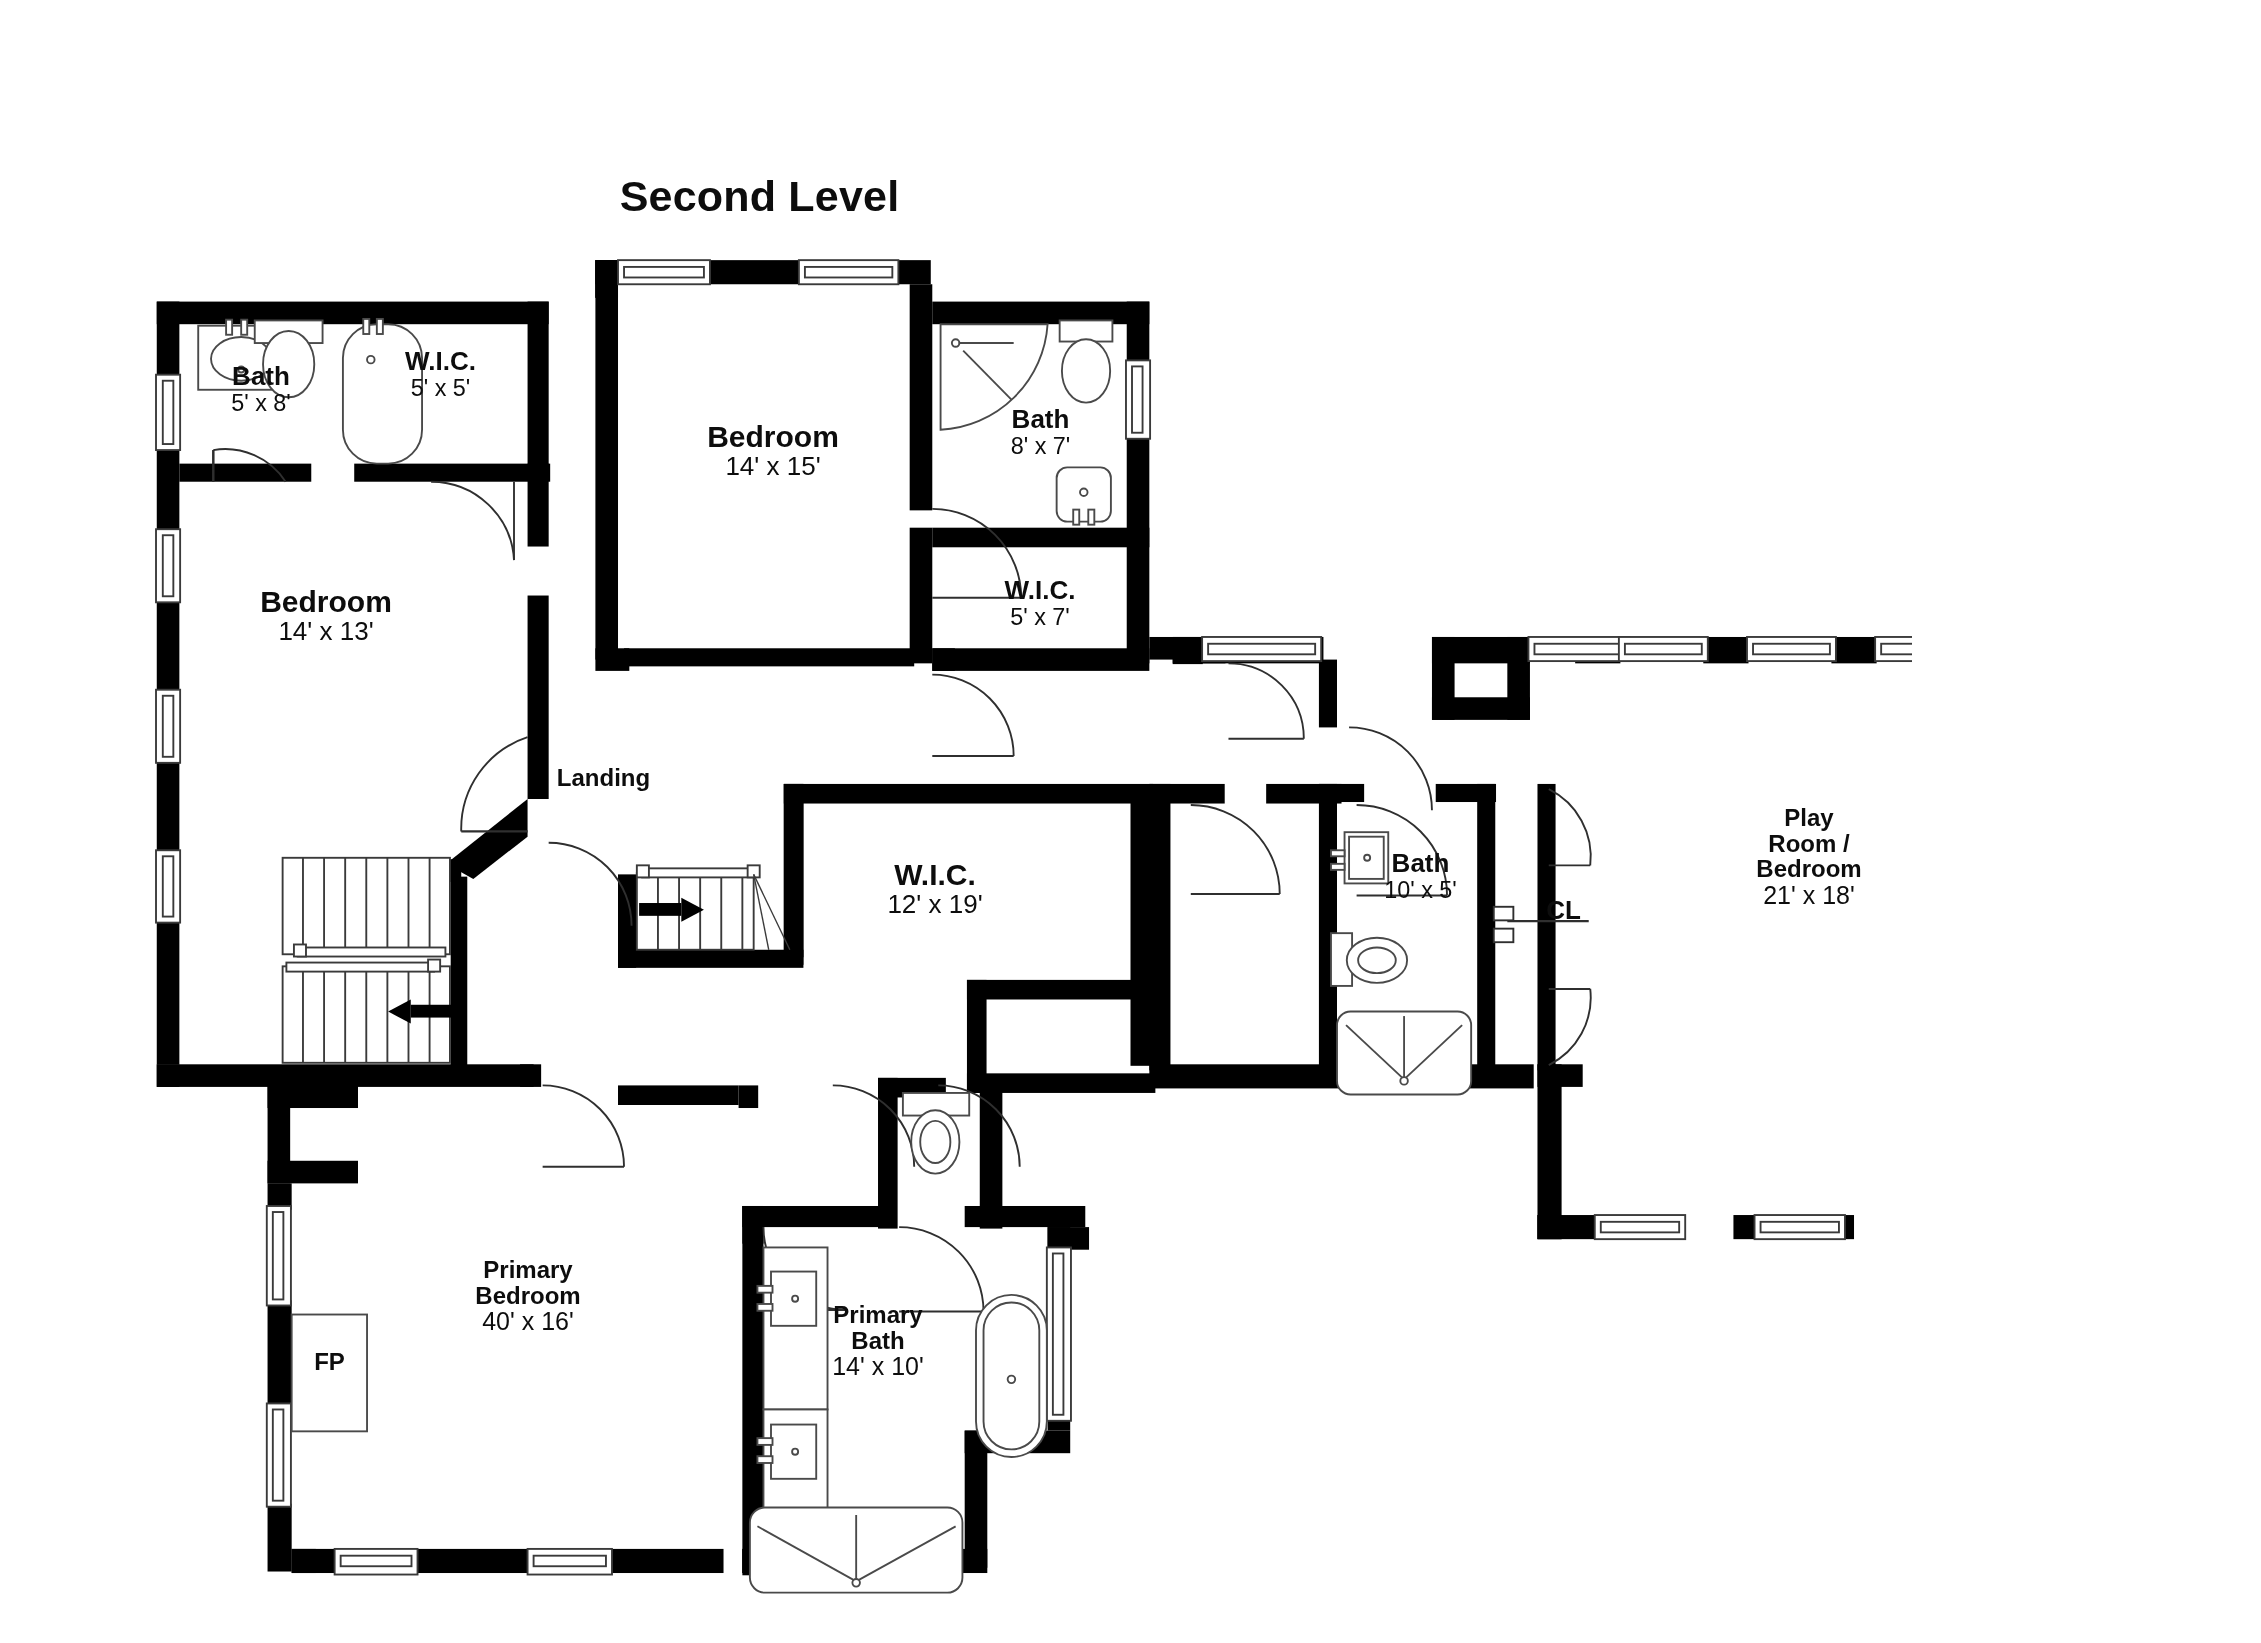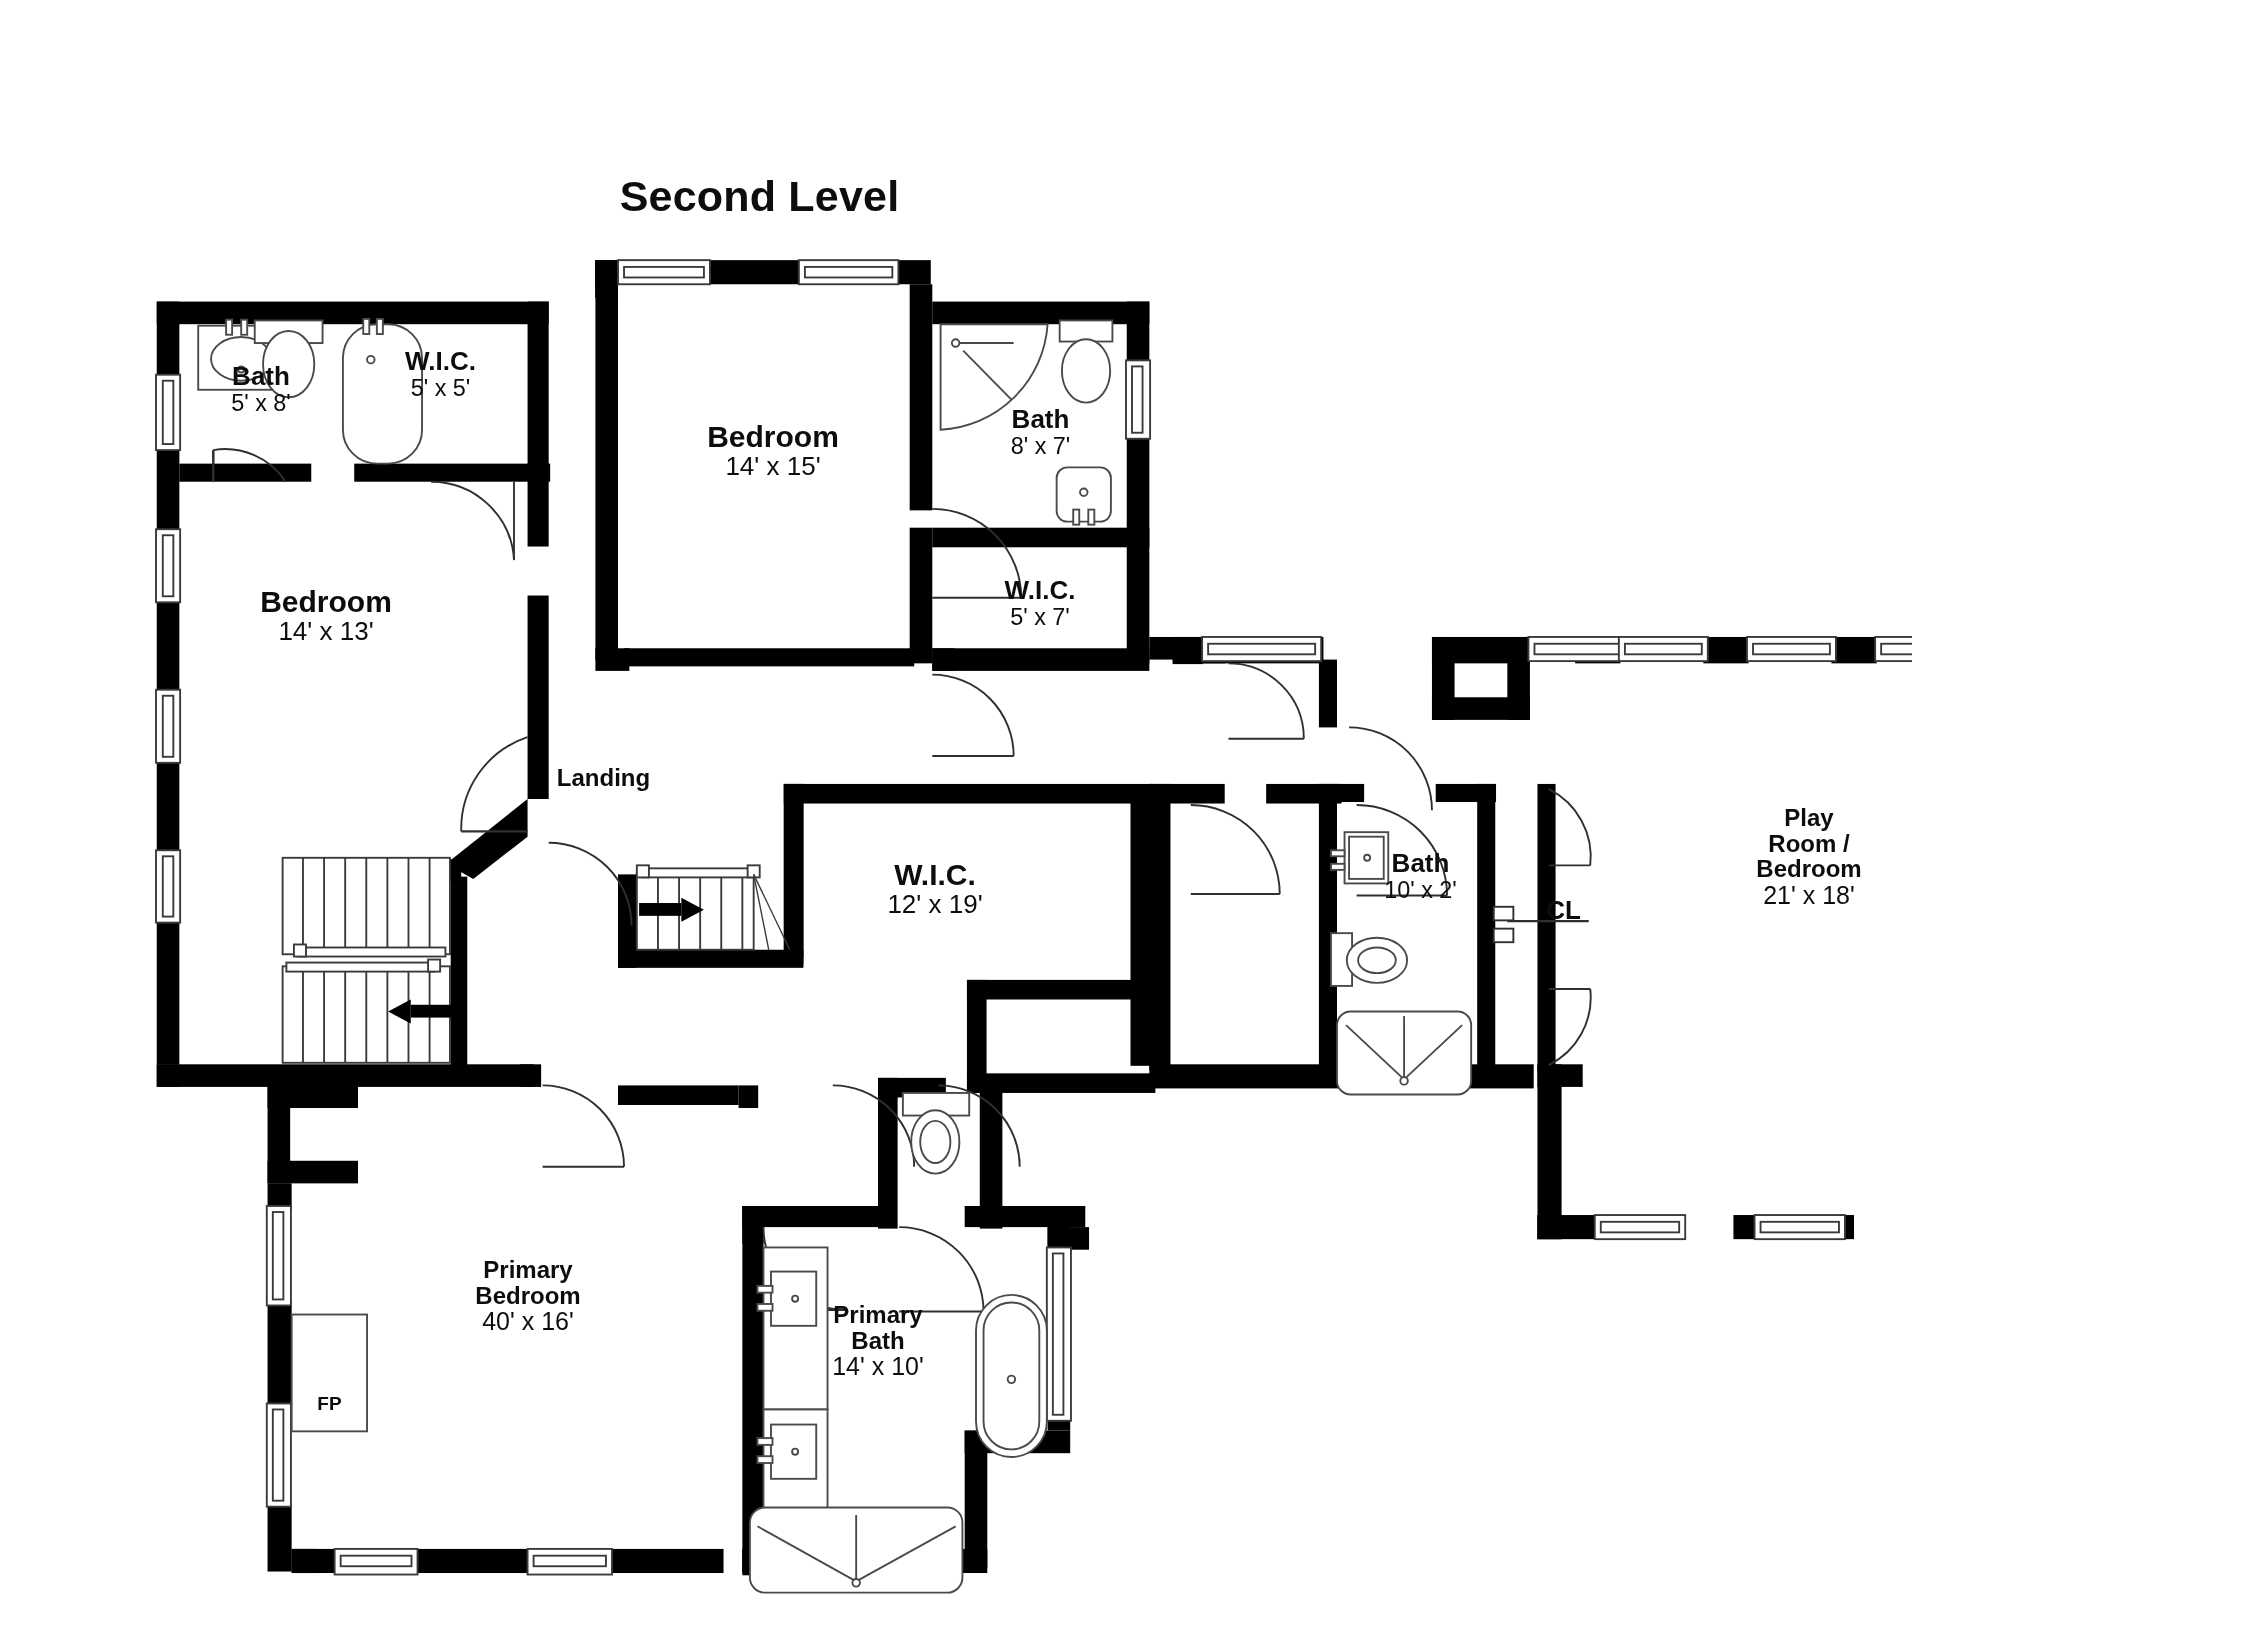--- a/index.html
+++ b/index.html
@@ -53,21 +53,21 @@
   .room-label .rdim {
     display: block;
     font-weight: normal;
   }
   .sz-lg .rname { font-size: 30px; }
   .sz-lg .rdim  { font-size: 26px; }
   .sz-md .rname { font-size: 24px; }
   .sz-md .rdim  { font-size: 25px; }
   .sz-sm .rname { font-size: 26px; }
   .sz-sm .rdim  { font-size: 23.4px; }
-  .sz-tiny .rname { font-size: 19px; margin-top: 45px; }
+  .sz-tiny .rname { font-size: 24px; }
 
   #watermark {
     position: absolute;
     left: 6px;
     top: 1529px;
     font-size: 56px;
     font-weight: normal;
     letter-spacing: 0.8px;
     color: transparent;
     -webkit-text-stroke: 1.5px #1a1a1a;
@@ -576,21 +576,21 @@
   </div>
 
   <div class="room-label sz-lg" style="left:822px; top:859px; width:226px;">
     <span class="rname">W.I.C.</span>
     <span class="rdim">12' x 19'</span>
   </div>
 
 
   <div class="room-label sz-sm" style="left:1349px; top:850px; width:143px;">
     <span class="rname">Bath</span>
-    <span class="rdim">10' x 2'</span>
+    <span class="rdim">10' x 5'</span>
   </div>
 
   <div class="room-label sz-sm" style="left:1522px; top:897px; width:83px; text-align:center;">
     <span class="rname">CL</span>
   </div>
 
   <div class="room-label sz-md" style="left:1681px; top:805px; width:256px;">
     <span class="rname">Play</span>
     <span class="rname">Room /</span>
     <span class="rname">Bedroom</span>

